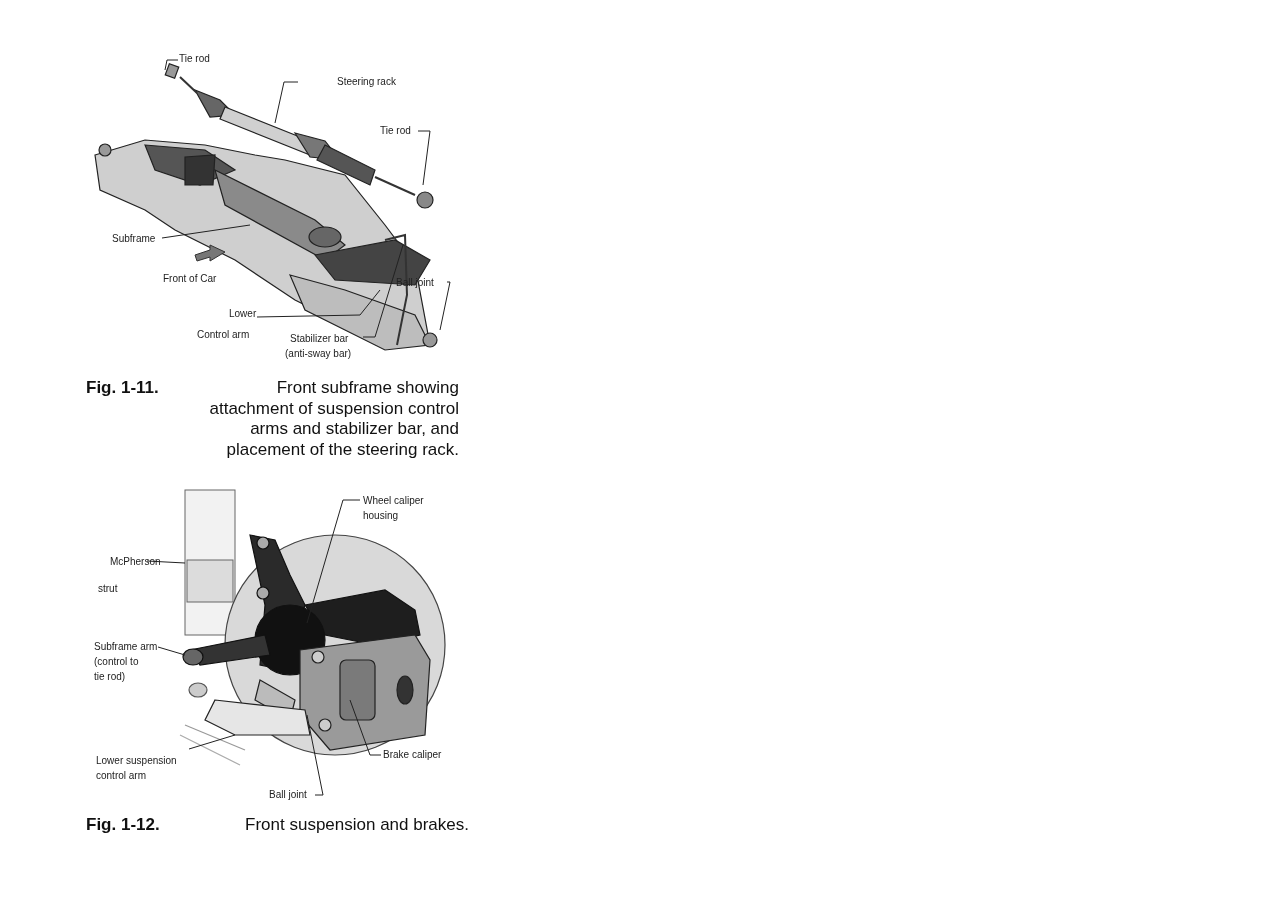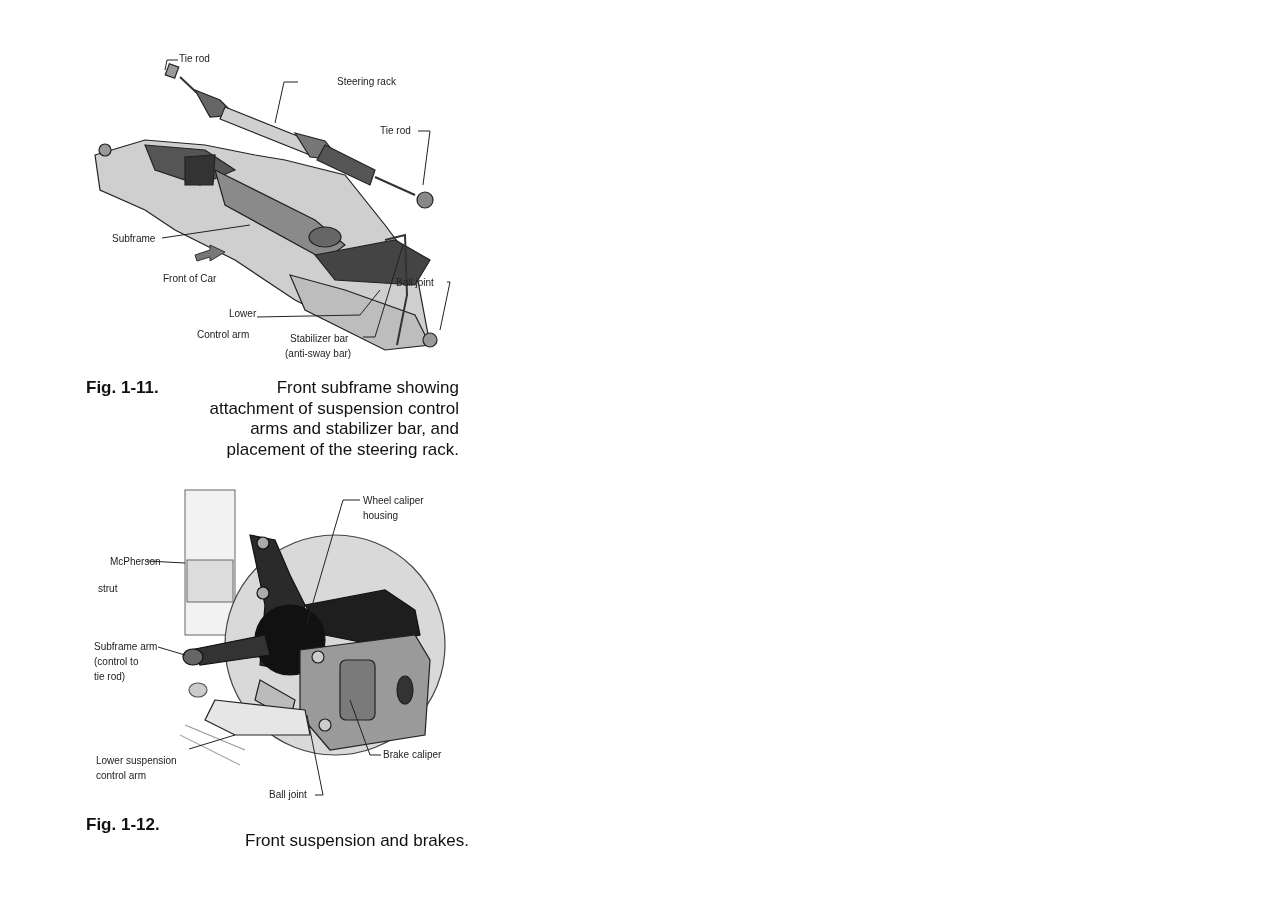--- a/index.html
+++ b/index.html
@@ -130,16 +130,16 @@
   <span class="lbl" style="left:9px; top:169px;">(control to</span>
   <span class="lbl" style="left:9px; top:184px;">tie rod)</span>
   <span class="lbl" style="left:11px; top:268px;">Lower suspension</span>
   <span class="lbl" style="left:11px; top:283px;">control arm</span>
   <span class="lbl" style="left:298px; top:262px;">Brake caliper</span>
   <span class="lbl" style="left:184px; top:302px;">Ball joint</span>
 </div>
 
 <div class="caption" style="left:86px; top:815px; width:380px; height:22px;">
   <span class="fignum">Fig. 1-12.</span>
-  <div class="captext" style="width:300px;margin-top:16px;">
+  <div class="captext" style="width:300px;">
     <div>Front suspension and brakes.</div>
   </div>
 </div>
 
 </body></html>

